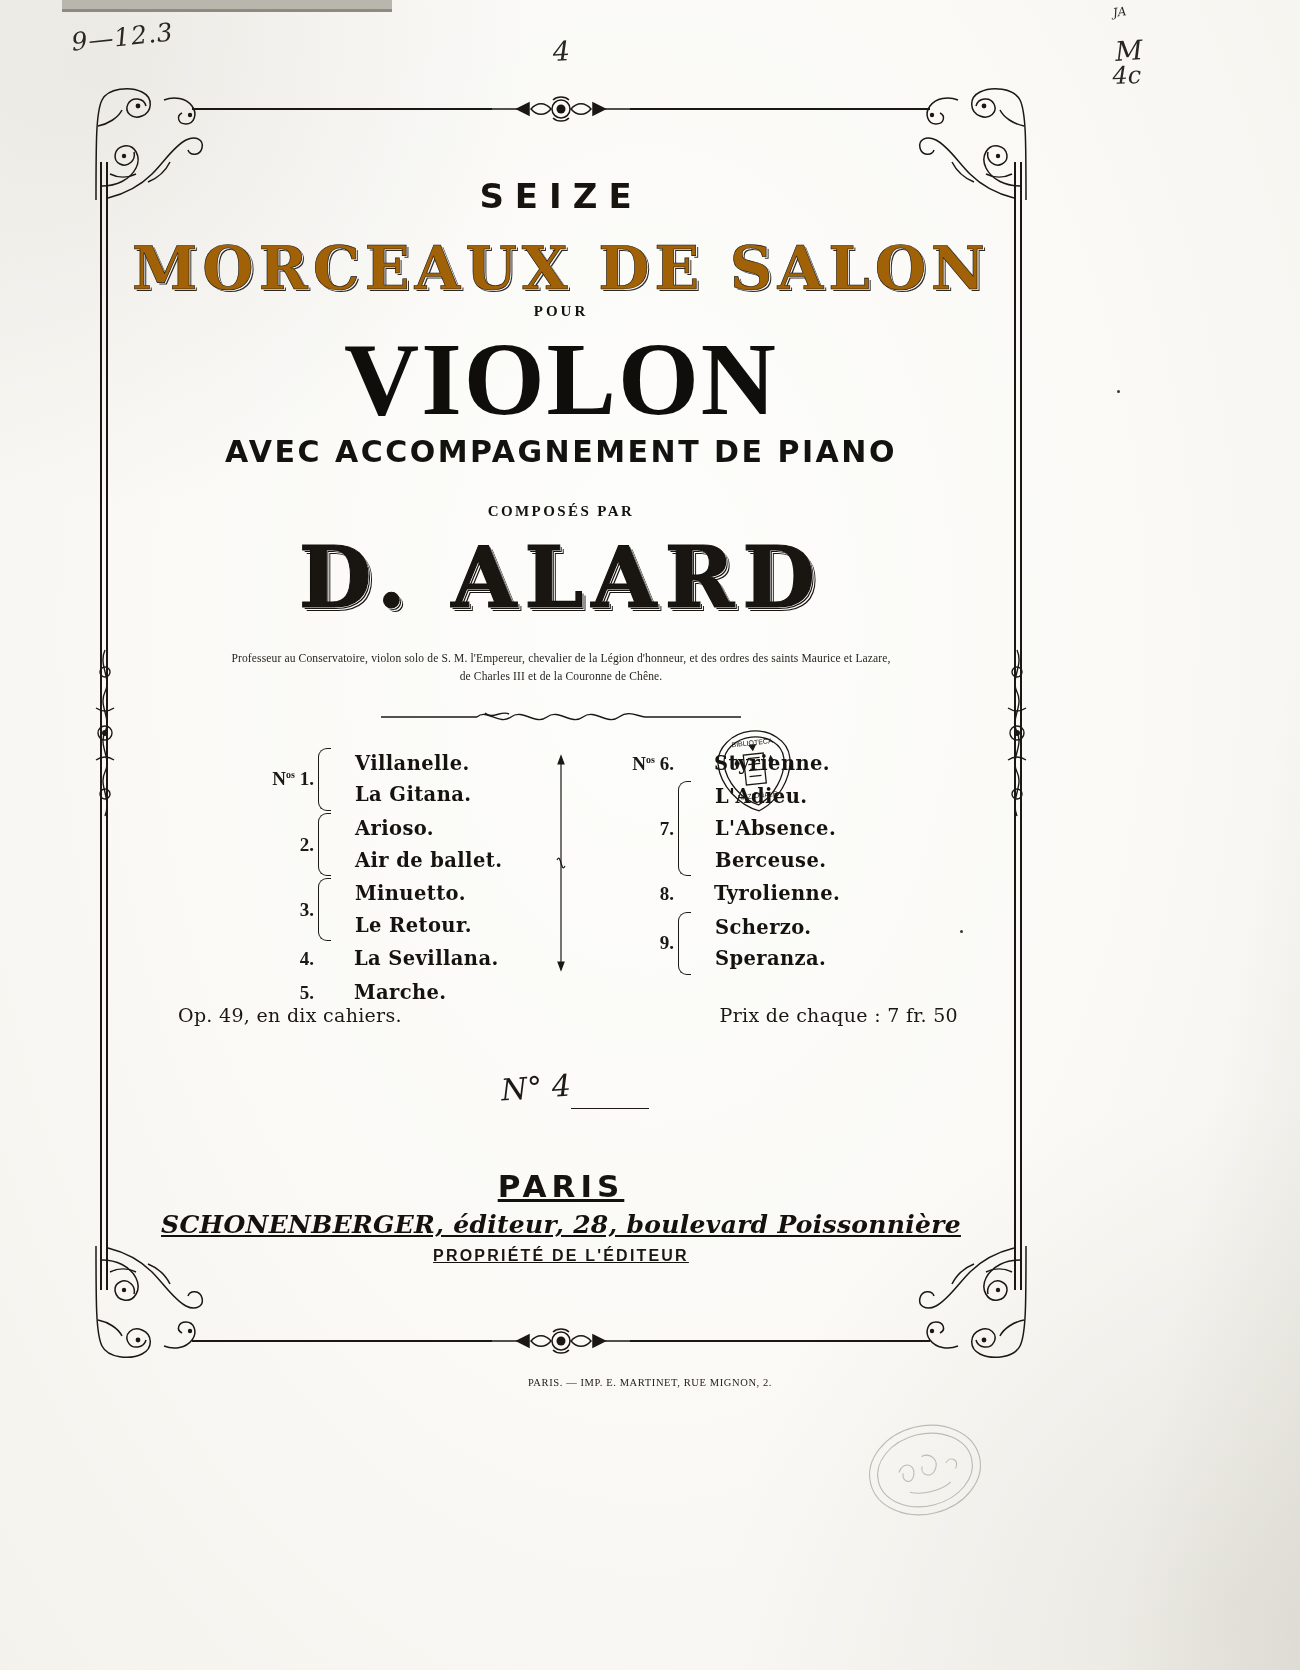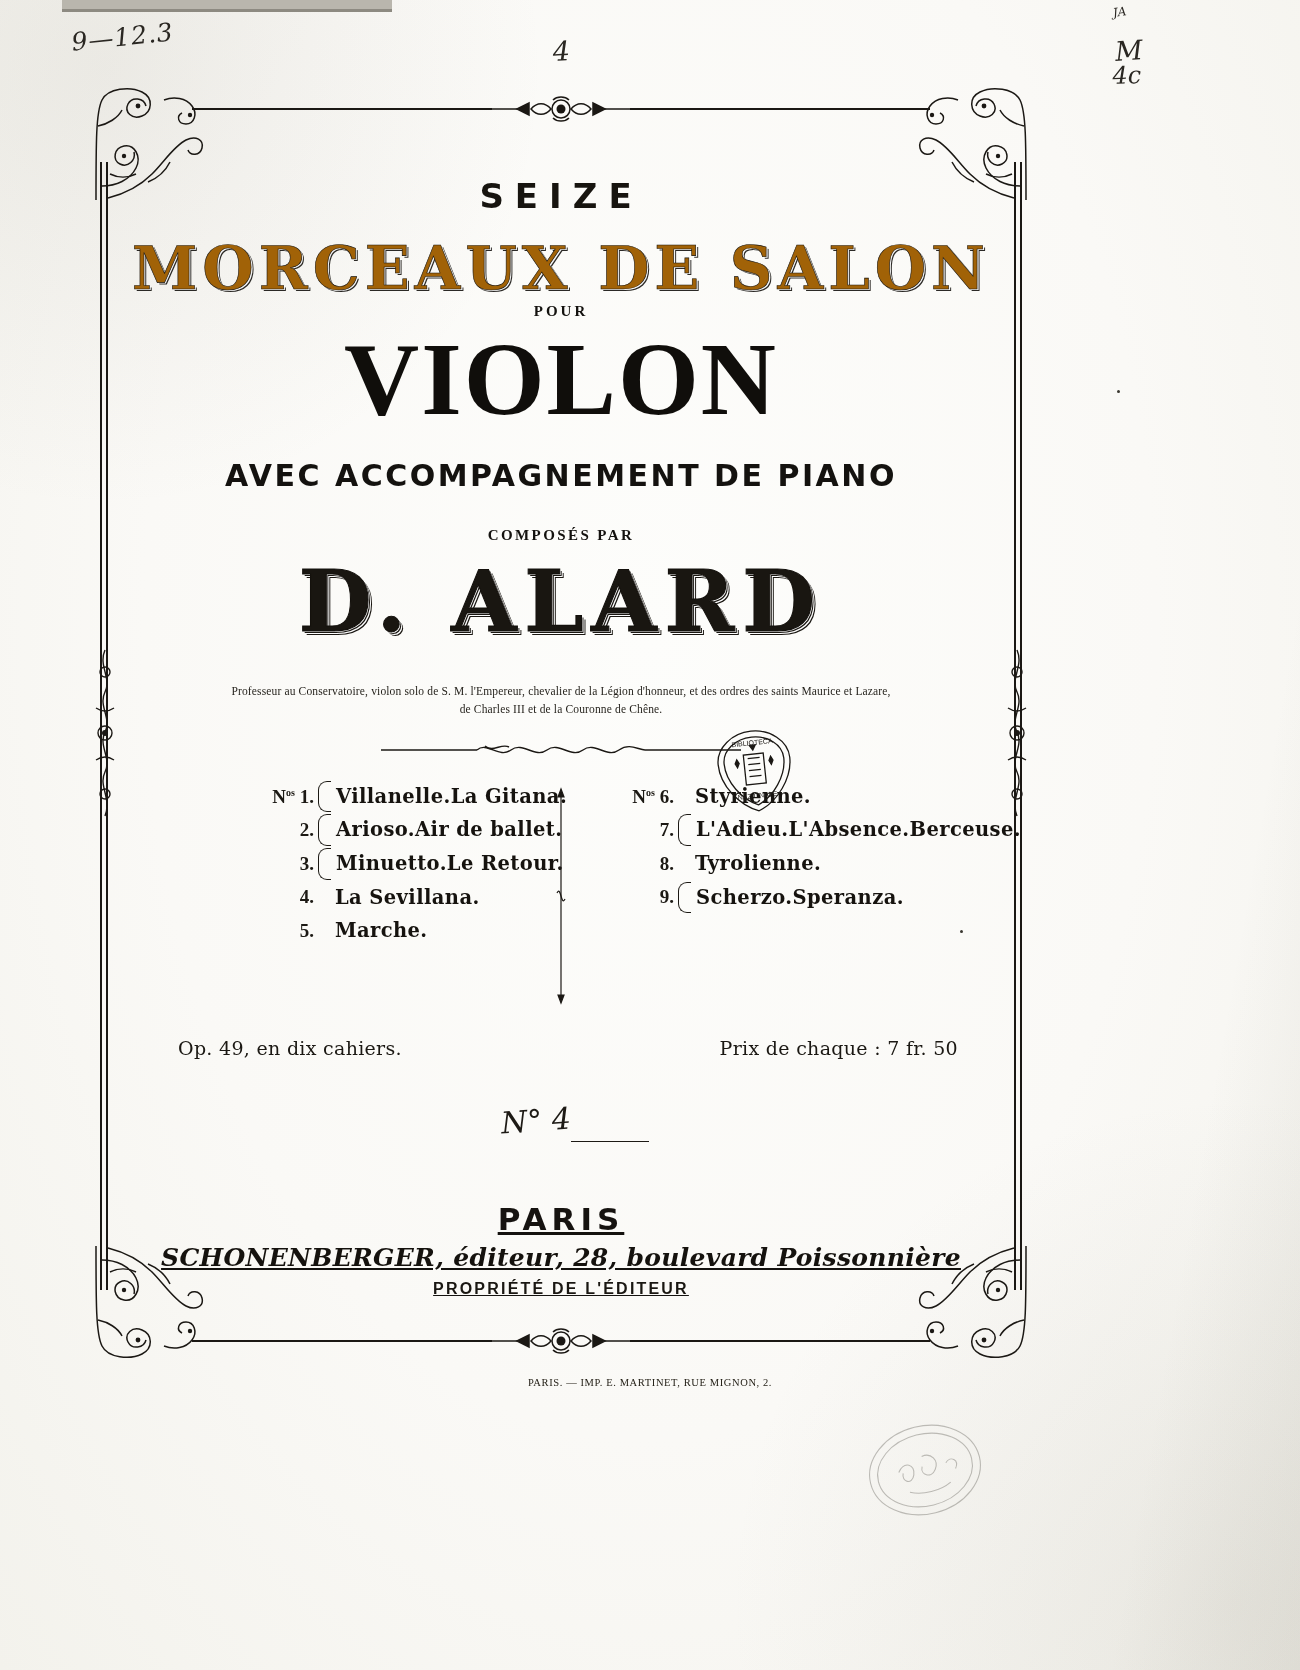--- a/index.html
+++ b/index.html
@@ -121,21 +121,21 @@
   .t-violon{
     margin-top:4px;
     font-family:"Liberation Serif", serif;
     font-weight:bold;
     font-size:104px;
     letter-spacing:2px;
     line-height:1.06;
     color:#100e0b;
   }
   .t-avec{
-    margin-top:24px;
+    margin-top:0;
     font-family:"DejaVu Sans", sans-serif;
     font-weight:bold;
     font-size:30px;
     letter-spacing:2.5px;
   }
   .t-composes{
     margin-top:34px;
     font-family:"Liberation Serif", serif;
     font-size:15px;
     letter-spacing:2.4px;
@@ -155,21 +155,21 @@
        4px 4px 0 #191611;
     -webkit-text-stroke:1.1px #14110d;
   }
   .t-cred{
     font-family:"Liberation Serif", serif;
     font-size:11.5px;
     letter-spacing:.15px;
     color:#221f19;
     line-height:1.55;
   }
-  #cred1{margin-top:32px;text-align:center;}
+  #cred1{margin-top:23px;text-align:center;}
   
   #divider{position:relative;height:34px;margin-top:14px;}
   #divider svg{position:absolute;left:50%;margin-left:-180px;top:0;width:360px;height:34px;}
 
   
   #contents{
     position:relative;
     margin-top:14px;
     height:250px;
   }
@@ -190,21 +190,21 @@
   .grp-num sup{font-size:10px;vertical-align:super;}
   .brace{
     width:12px;flex:none;align-self:stretch;
     border-left:1.6px solid #1c1914;
     border-top:1.6px solid #1c1914;
     border-bottom:1.6px solid #1c1914;
     border-radius:9px 0 0 9px;
     margin-right:5px;
   }
   .brace.hide{border:none;}
-  .items{display:flex;flex-direction:row;justify-content:center;}
+  .items{display:flex;flex-direction:column;justify-content:center;margin-left:19px;}
   .item{
     font-family:"DejaVu Serif", serif;
     font-weight:bold;
     font-size:19.5px;
     line-height:1.62;
     letter-spacing:.4px;
     white-space:nowrap;
     color:#16130f;
   }
   

